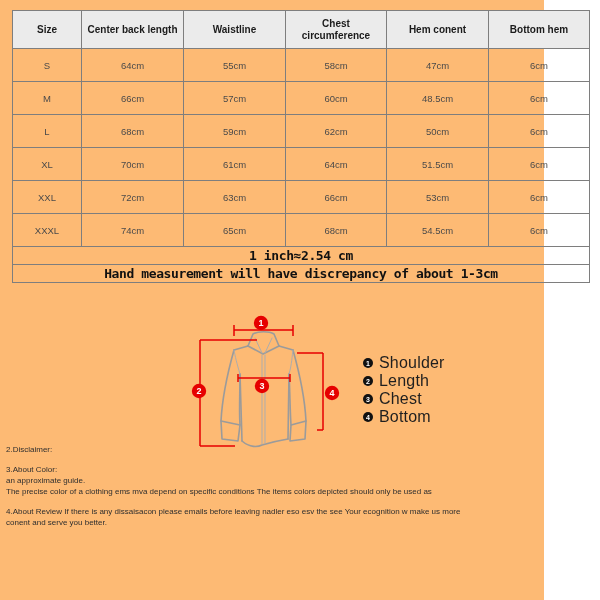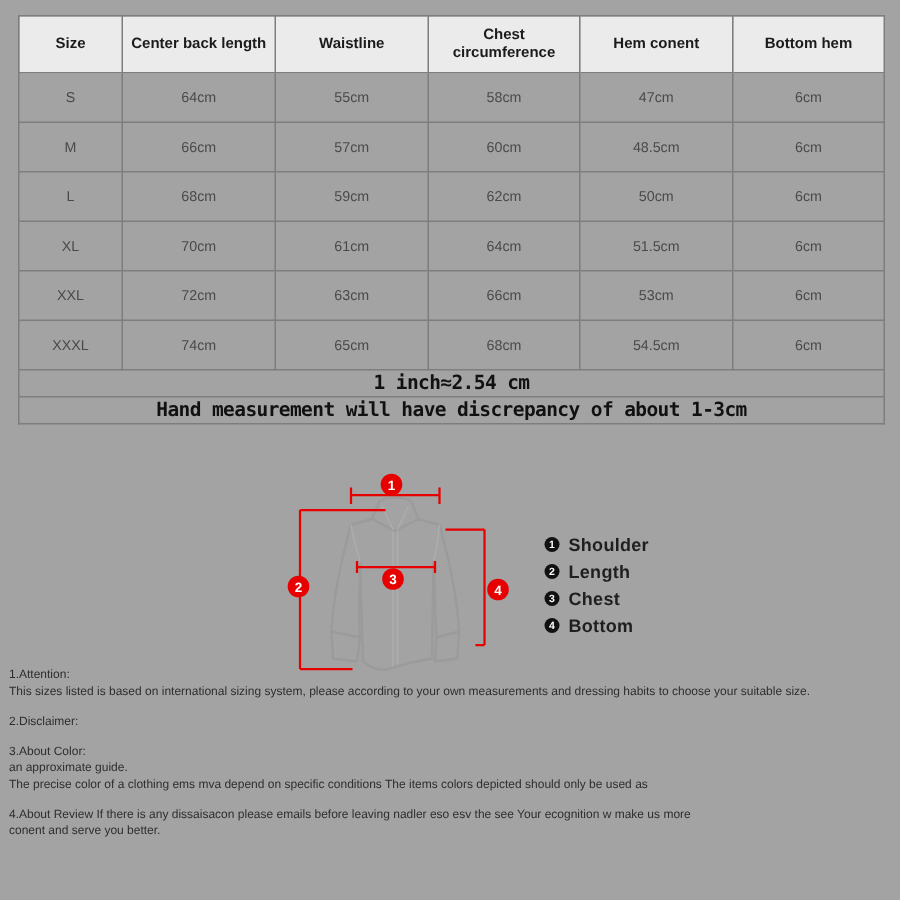--- a/index.html
+++ b/index.html
@@ -1,18 +1,18 @@
 <!DOCTYPE html>
 <html><head>
 <meta charset="utf-8">
 <style>
   html,body{margin:0;padding:0;}
   body{width:600px;height:600px;background:#fff;overflow:hidden;
        font-family:"Liberation Sans", sans-serif;}
-  .screen{position:relative;width:600px;height:600px;background:#a3a3a3;}
+  .screen{position:relative;width:544px;height:600px;background:#fdba74;}
 
   
   .size-table{position:absolute;left:12px;top:10px;width:577px;
               border-collapse:collapse;table-layout:fixed;}
   .size-table th,.size-table td{border:1px solid #7e7e7e;text-align:center;
               vertical-align:middle;padding:0 2px;}
   .size-table th{height:37px;background:#ebebeb;font-size:10px;font-weight:bold;
               color:#1b1b1b;line-height:12px;}
   .size-table td.val{height:32px;font-size:9.5px;color:#4a4a4a;}
   .size-table td.note{height:17px;font-family:"DejaVu Sans Mono", monospace;
@@ -25,21 +25,21 @@
   .red-line{stroke:#e60000;stroke-width:1.5;fill:none;}
   .red-dot{fill:#e60000;}
   .dot-num{fill:#fff;font-size:9px;font-weight:bold;text-anchor:middle;
            font-family:"Liberation Sans", sans-serif;}
 
   .legend{position:absolute;left:363px;top:354px;}
   .legend-row{display:flex;align-items:center;height:18px;}
   .legend-dot{display:inline-flex;align-items:center;justify-content:center;
               width:10px;height:10px;border-radius:50%;background:#111;color:#fff;
               font-size:7px;font-weight:bold;margin-right:6px;flex:0 0 auto;}
-  .legend-label{font-size:12px;font-weight:bold;color:#1f1f1f;letter-spacing:0.2px;}
+  .legend-label{font-size:16px;font-weight:normal;color:#1f1f1f;letter-spacing:0.2px;}
 
   
   .notes{position:absolute;left:6px;top:444px;width:590px;font-size:8px;
          color:#2e2e2e;line-height:11px;}
   .notes .section{margin-bottom:9px;}
   .notes .line{white-space:nowrap;}
 </style>
 </head>
 <body>
 
@@ -187,24 +187,20 @@
       <span class="legend-label">Chest</span>
     </div>
     <div class="legend-row">
       <span class="legend-dot">4</span>
       <span class="legend-label">Bottom</span>
     </div>
   </div>
 
   <div class="notes">
     <div class="section">
-      <div class="line">1.Attention:</div>
-      <div class="line">This sizes listed is based on international sizing system, please according to your own measurements and dressing habits to choose your suitable size.</div>
-    </div>
-    <div class="section">
       <div class="line">2.Disclaimer:</div>
     </div>
     <div class="section">
       <div class="line">3.About Color:</div>
       <div class="line">an approximate guide.</div>
       <div class="line">The precise color of a clothing ems mva depend on specific conditions The items colors depicted should only be used as</div>
     </div>
     <div class="section">
       <div class="line">4.About Review If there is any dissaisacon please emails before leaving nadler eso esv the see Your ecognition w make us more</div>
       <div class="line">conent and serve you better.</div>

